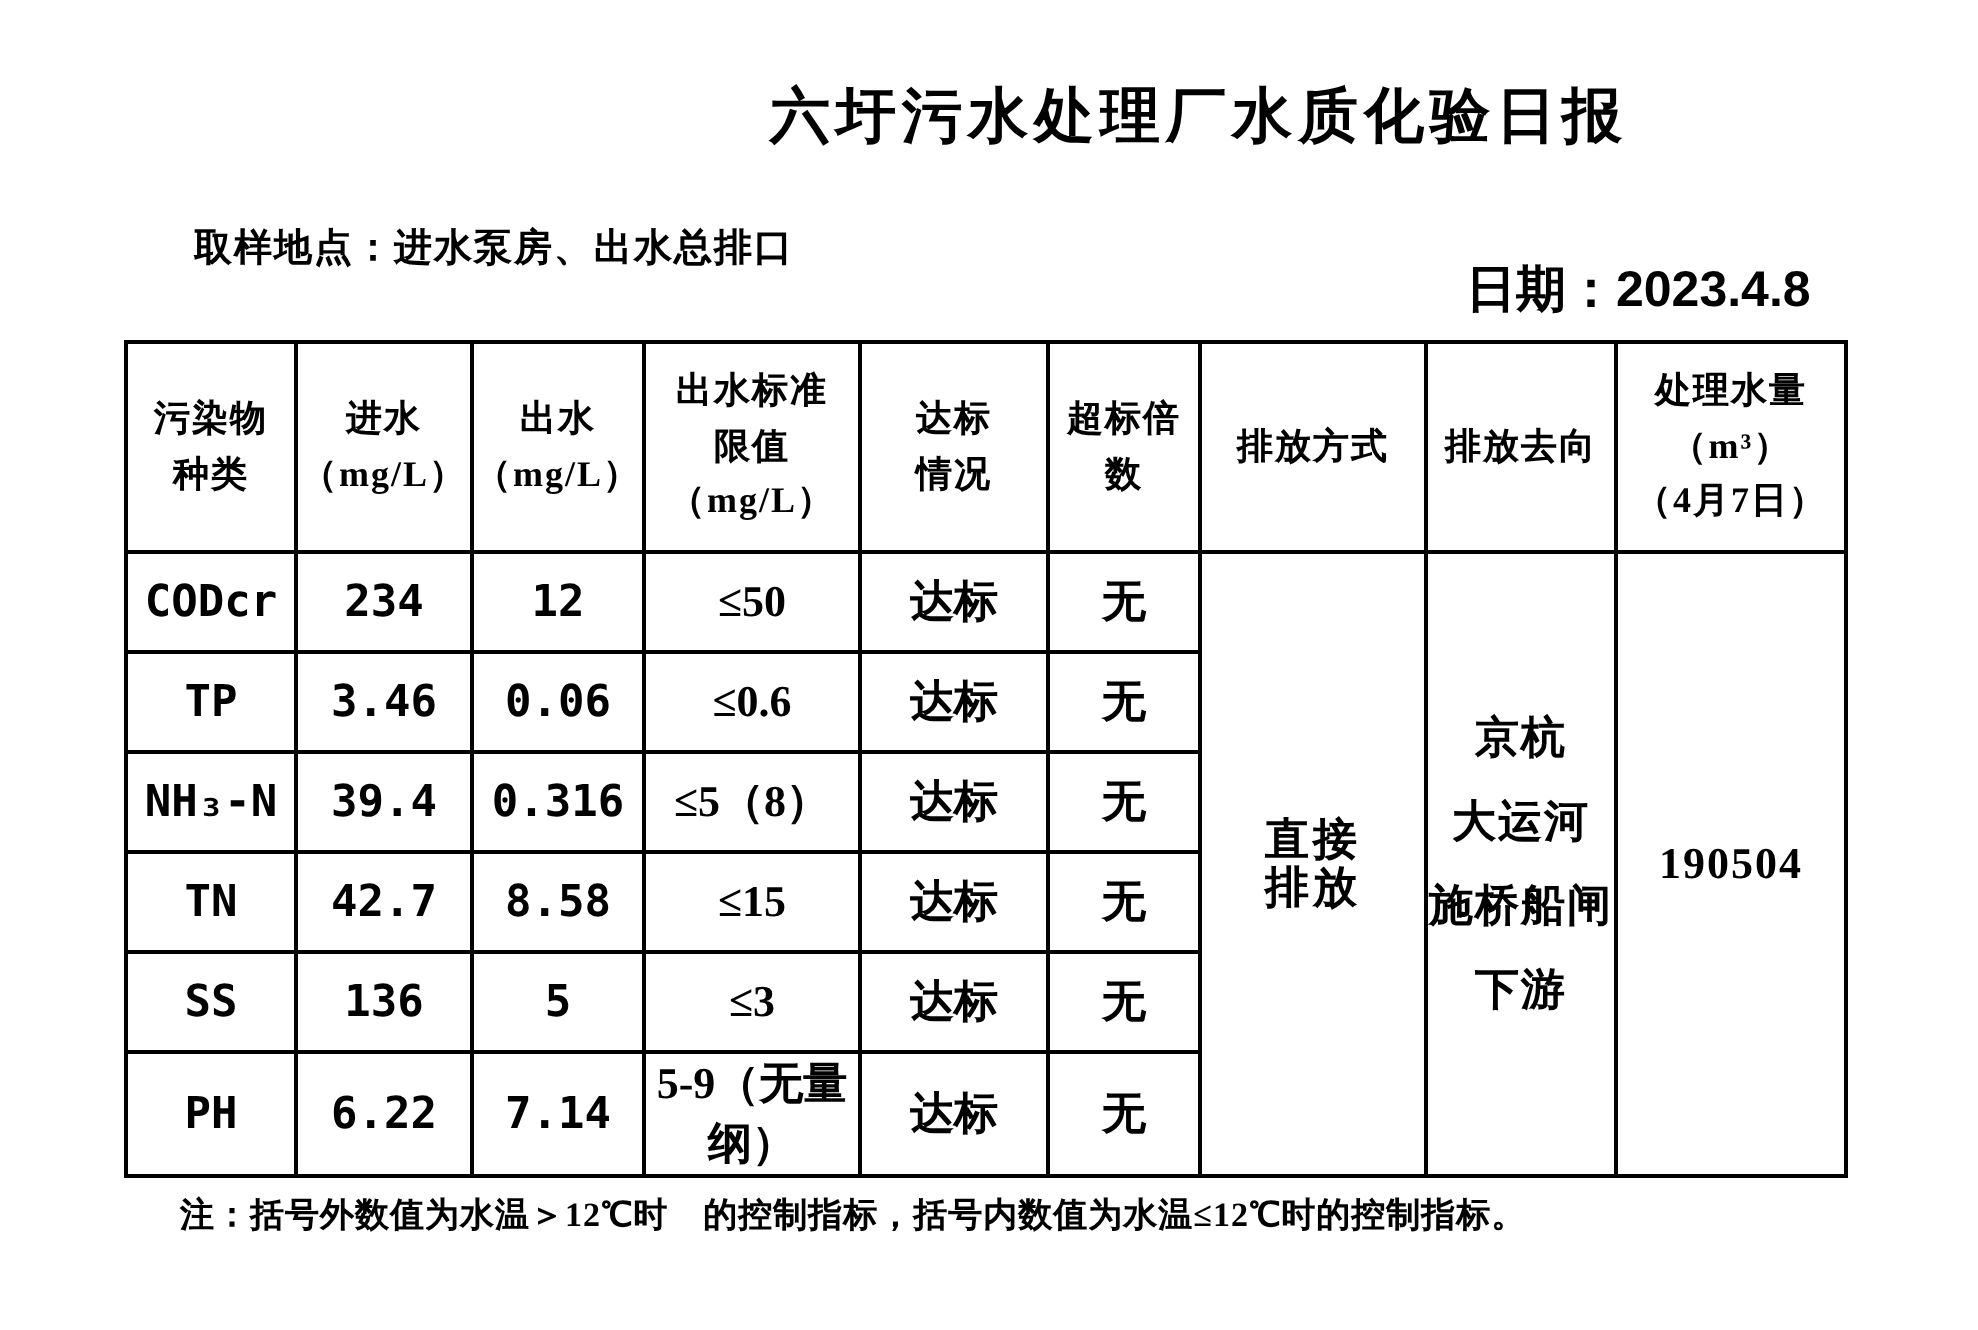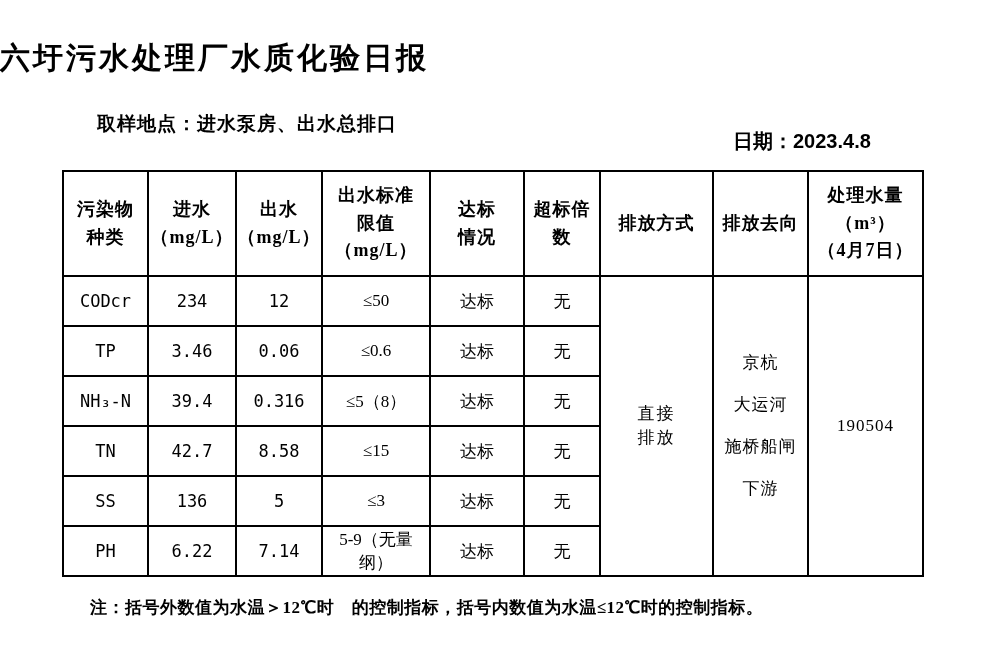--- a/index.html
+++ b/index.html
@@ -14,39 +14,39 @@
     width: 989px;
     height: 665px;
     background: #ffffff;
     overflow: hidden;
   }
   .title {
     position: absolute;
     top: 38px;
     left: 0;
     width: 814px;
-    text-align: left;
+    text-align: right;
     font-size: 30px;
     font-weight: 600;
     letter-spacing: 3px;
     white-space: nowrap;
   }
   .sampling {
     position: absolute;
     left: 97px;
     top: 111px;
     font-size: 19px;
     font-weight: bold;
     letter-spacing: 1px;
   }
   .date {
     position: absolute;
     left: 733px;
     top: 128px;
-    font-size: 20px;
+    font-size: 25px;
     font-weight: bold;
     font-family: "Liberation Sans", sans-serif;
   }
   table.report {
     position: absolute;
     left: 62px;
     top: 170px;
     border-collapse: collapse;
     table-layout: fixed;
   }
@@ -61,22 +61,22 @@
   table.report thead th {
     height: 103px;
     font-size: 18px;
     font-weight: bold;
     white-space: pre-line;
     line-height: 1.55;
     letter-spacing: 1px;
   }
   table.report tbody td {
     height: 48px;
-    font-size: 17px;
-    font-weight: normal;
+    font-size: 22px;
+    font-weight: bold;
   }
   .lat {
     font-family: "DejaVu Sans Mono", "Liberation Mono", monospace;
     letter-spacing: 0px;
   }
   .limit-small {
     font-size: 14px;
     letter-spacing: 0px;
   }
   td.mode-cell {

